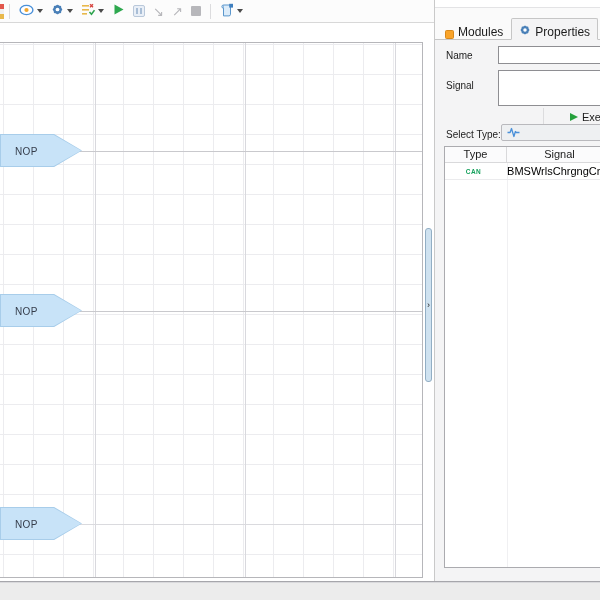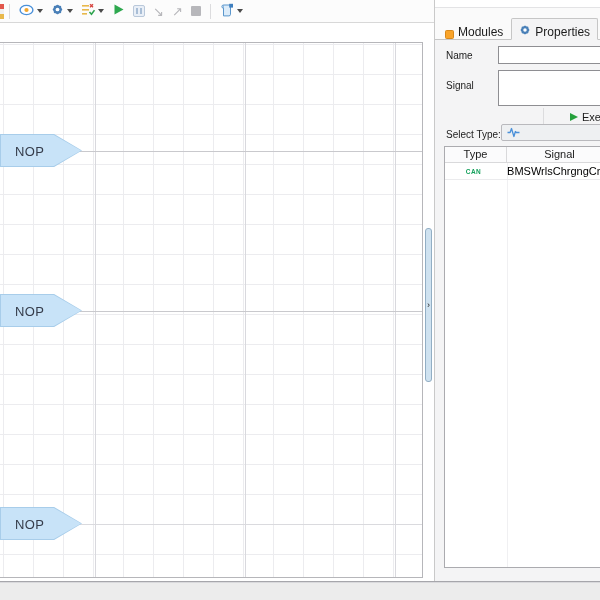--- a/index.html
+++ b/index.html
@@ -35,21 +35,21 @@
     background-size:150px 100%,30px 30px,30px 30px;
     background-position:95px 0,3px 1px,3px 1px; }
   .flow-line { position:absolute; left:0; right:0; height:1px; background:#c9c9cd; }
   .flow-line.faint { background:#dadade; }
   .node { position:absolute; left:0; width:82px; height:33px; }
   .node .shape-b { position:absolute; inset:0; background:#a8cdea;
     clip-path:polygon(0 0,66% 0,100% 50%,66% 100%,0 100%); }
   .node .shape-f { position:absolute; inset:1px; background:#c8e3f8;
     clip-path:polygon(0 0,66% 0,100% 50%,66% 100%,0 100%); }
   .node .nlabel { position:absolute; left:15px; top:50%; transform:translateY(-50%);
-    font-size:13px; letter-spacing:.4px; color:#353c4a; }
+    font-size:10px; letter-spacing:.4px; color:#353c4a; }
 
   
   .splitter { position:absolute; left:424px; top:23px; width:10px; height:557px; background:#fff; }
   .spl-thumb { position:absolute; left:1px; top:205px; width:7px; height:154px;
     background:#cfe2f0; border:1px solid #92aec4; border-radius:3px;
     display:flex; align-items:center; justify-content:center; }
   .spl-arrow { font-size:9px; color:#222; line-height:1; }
 
   
   .panel { position:absolute; left:434px; top:0; width:166px; height:581px;

